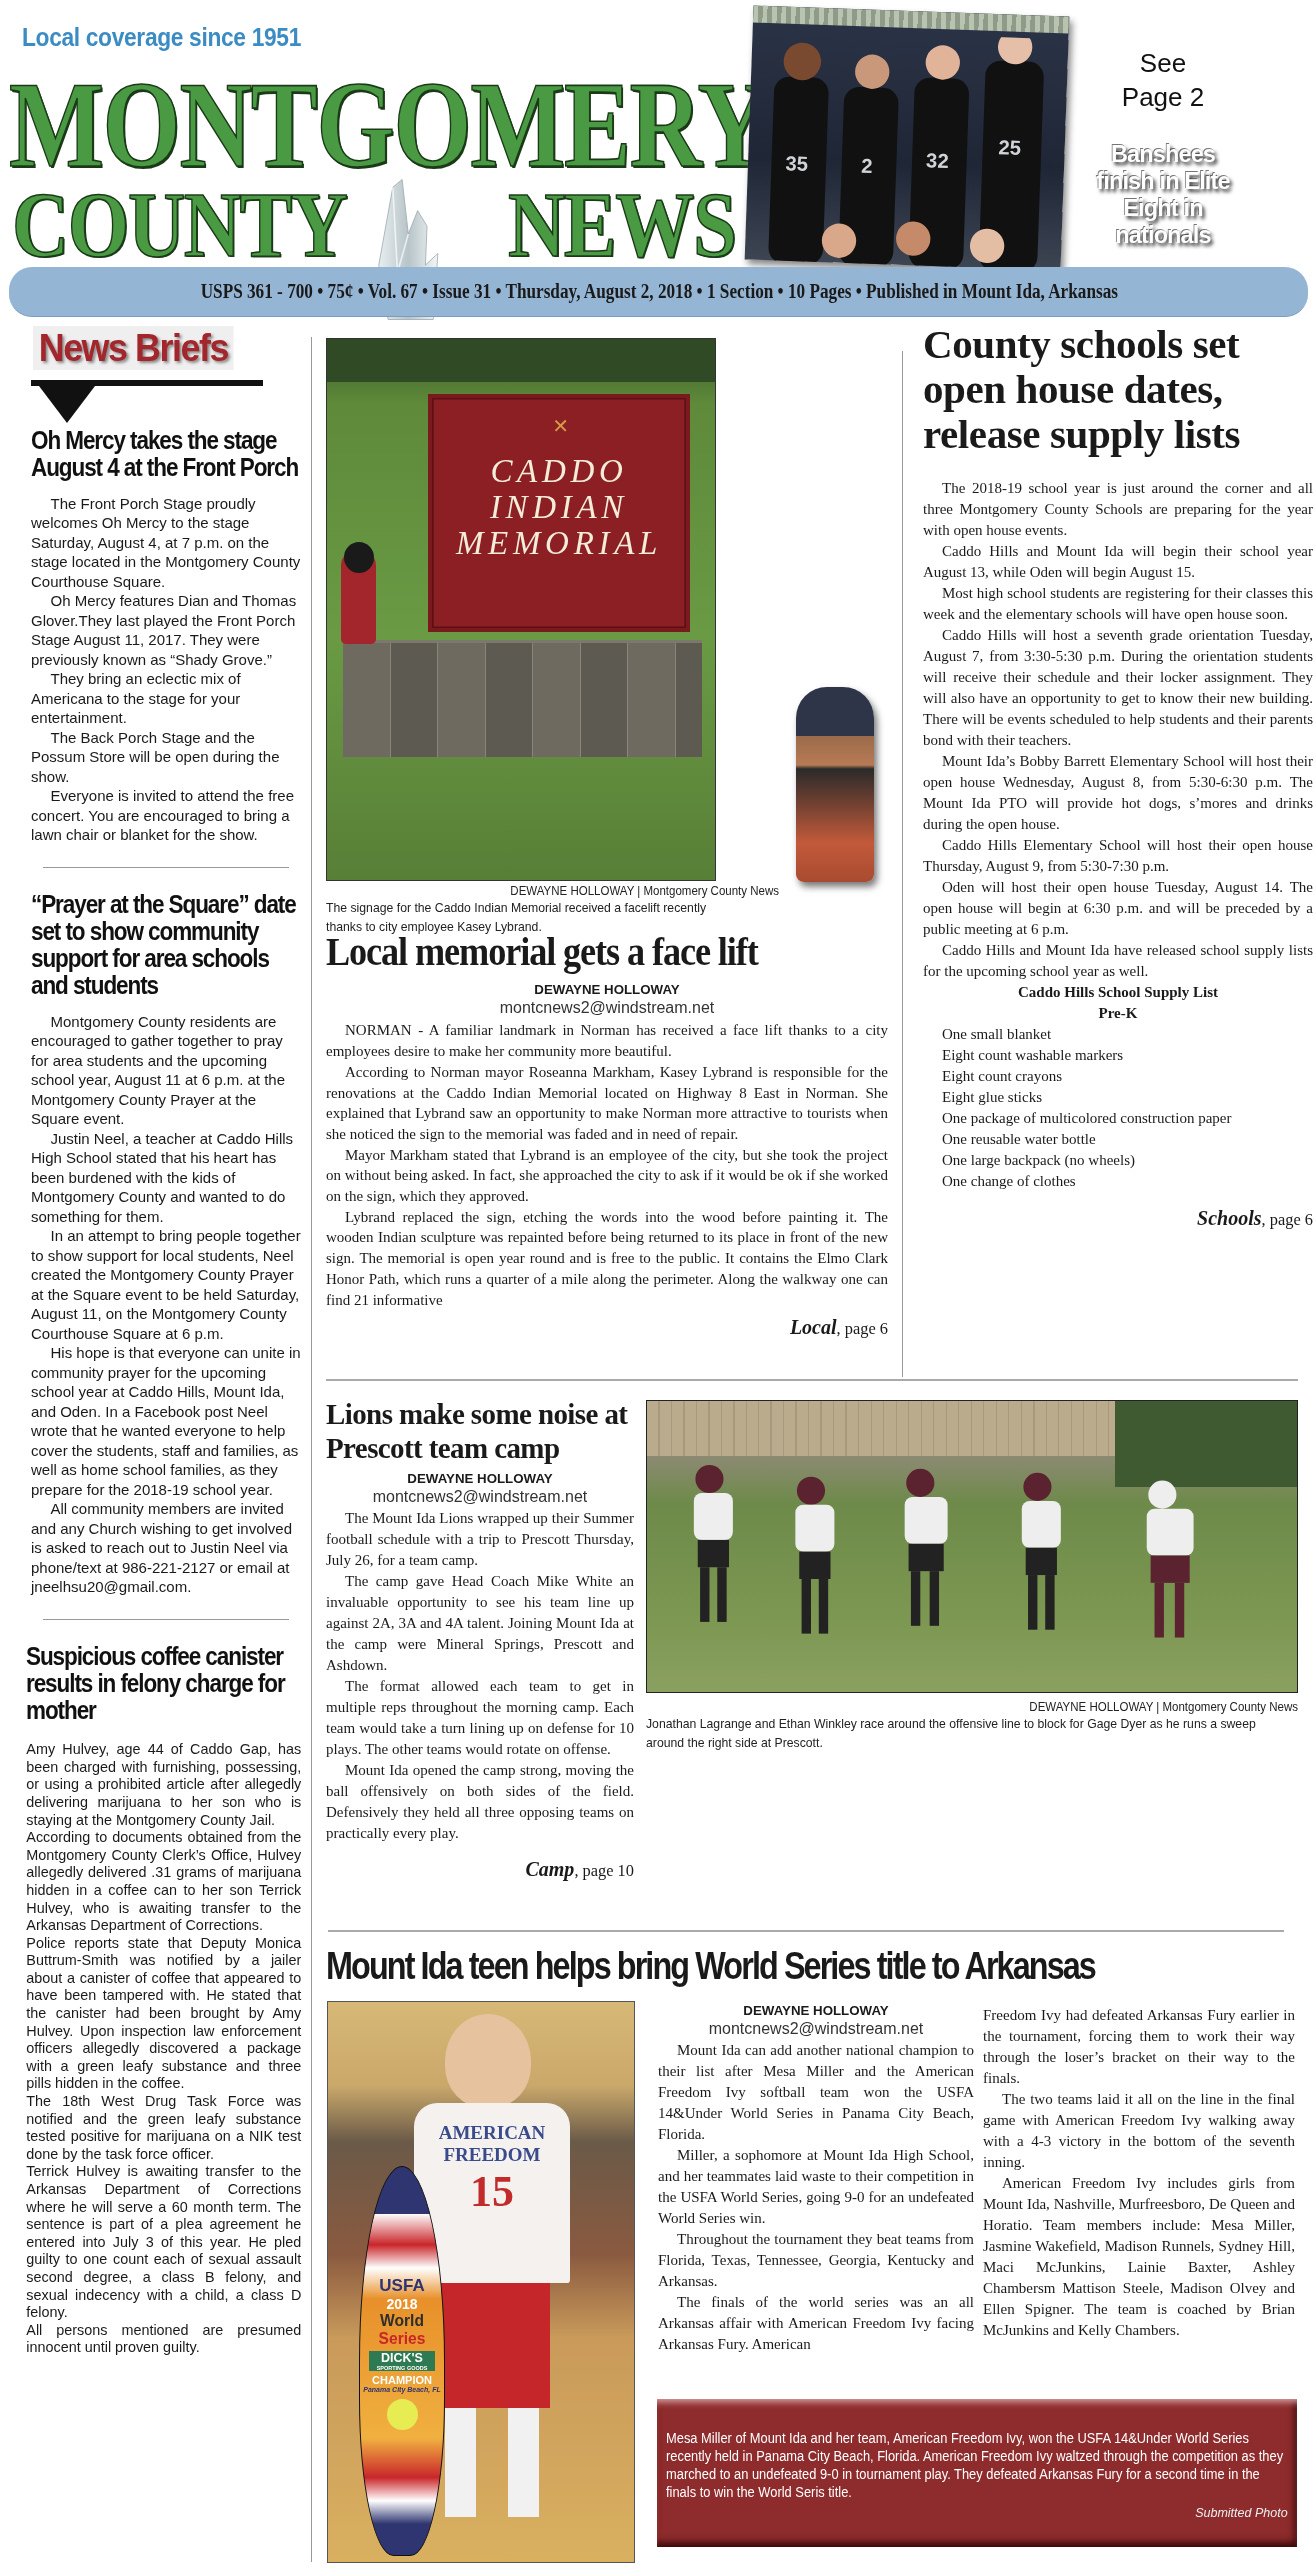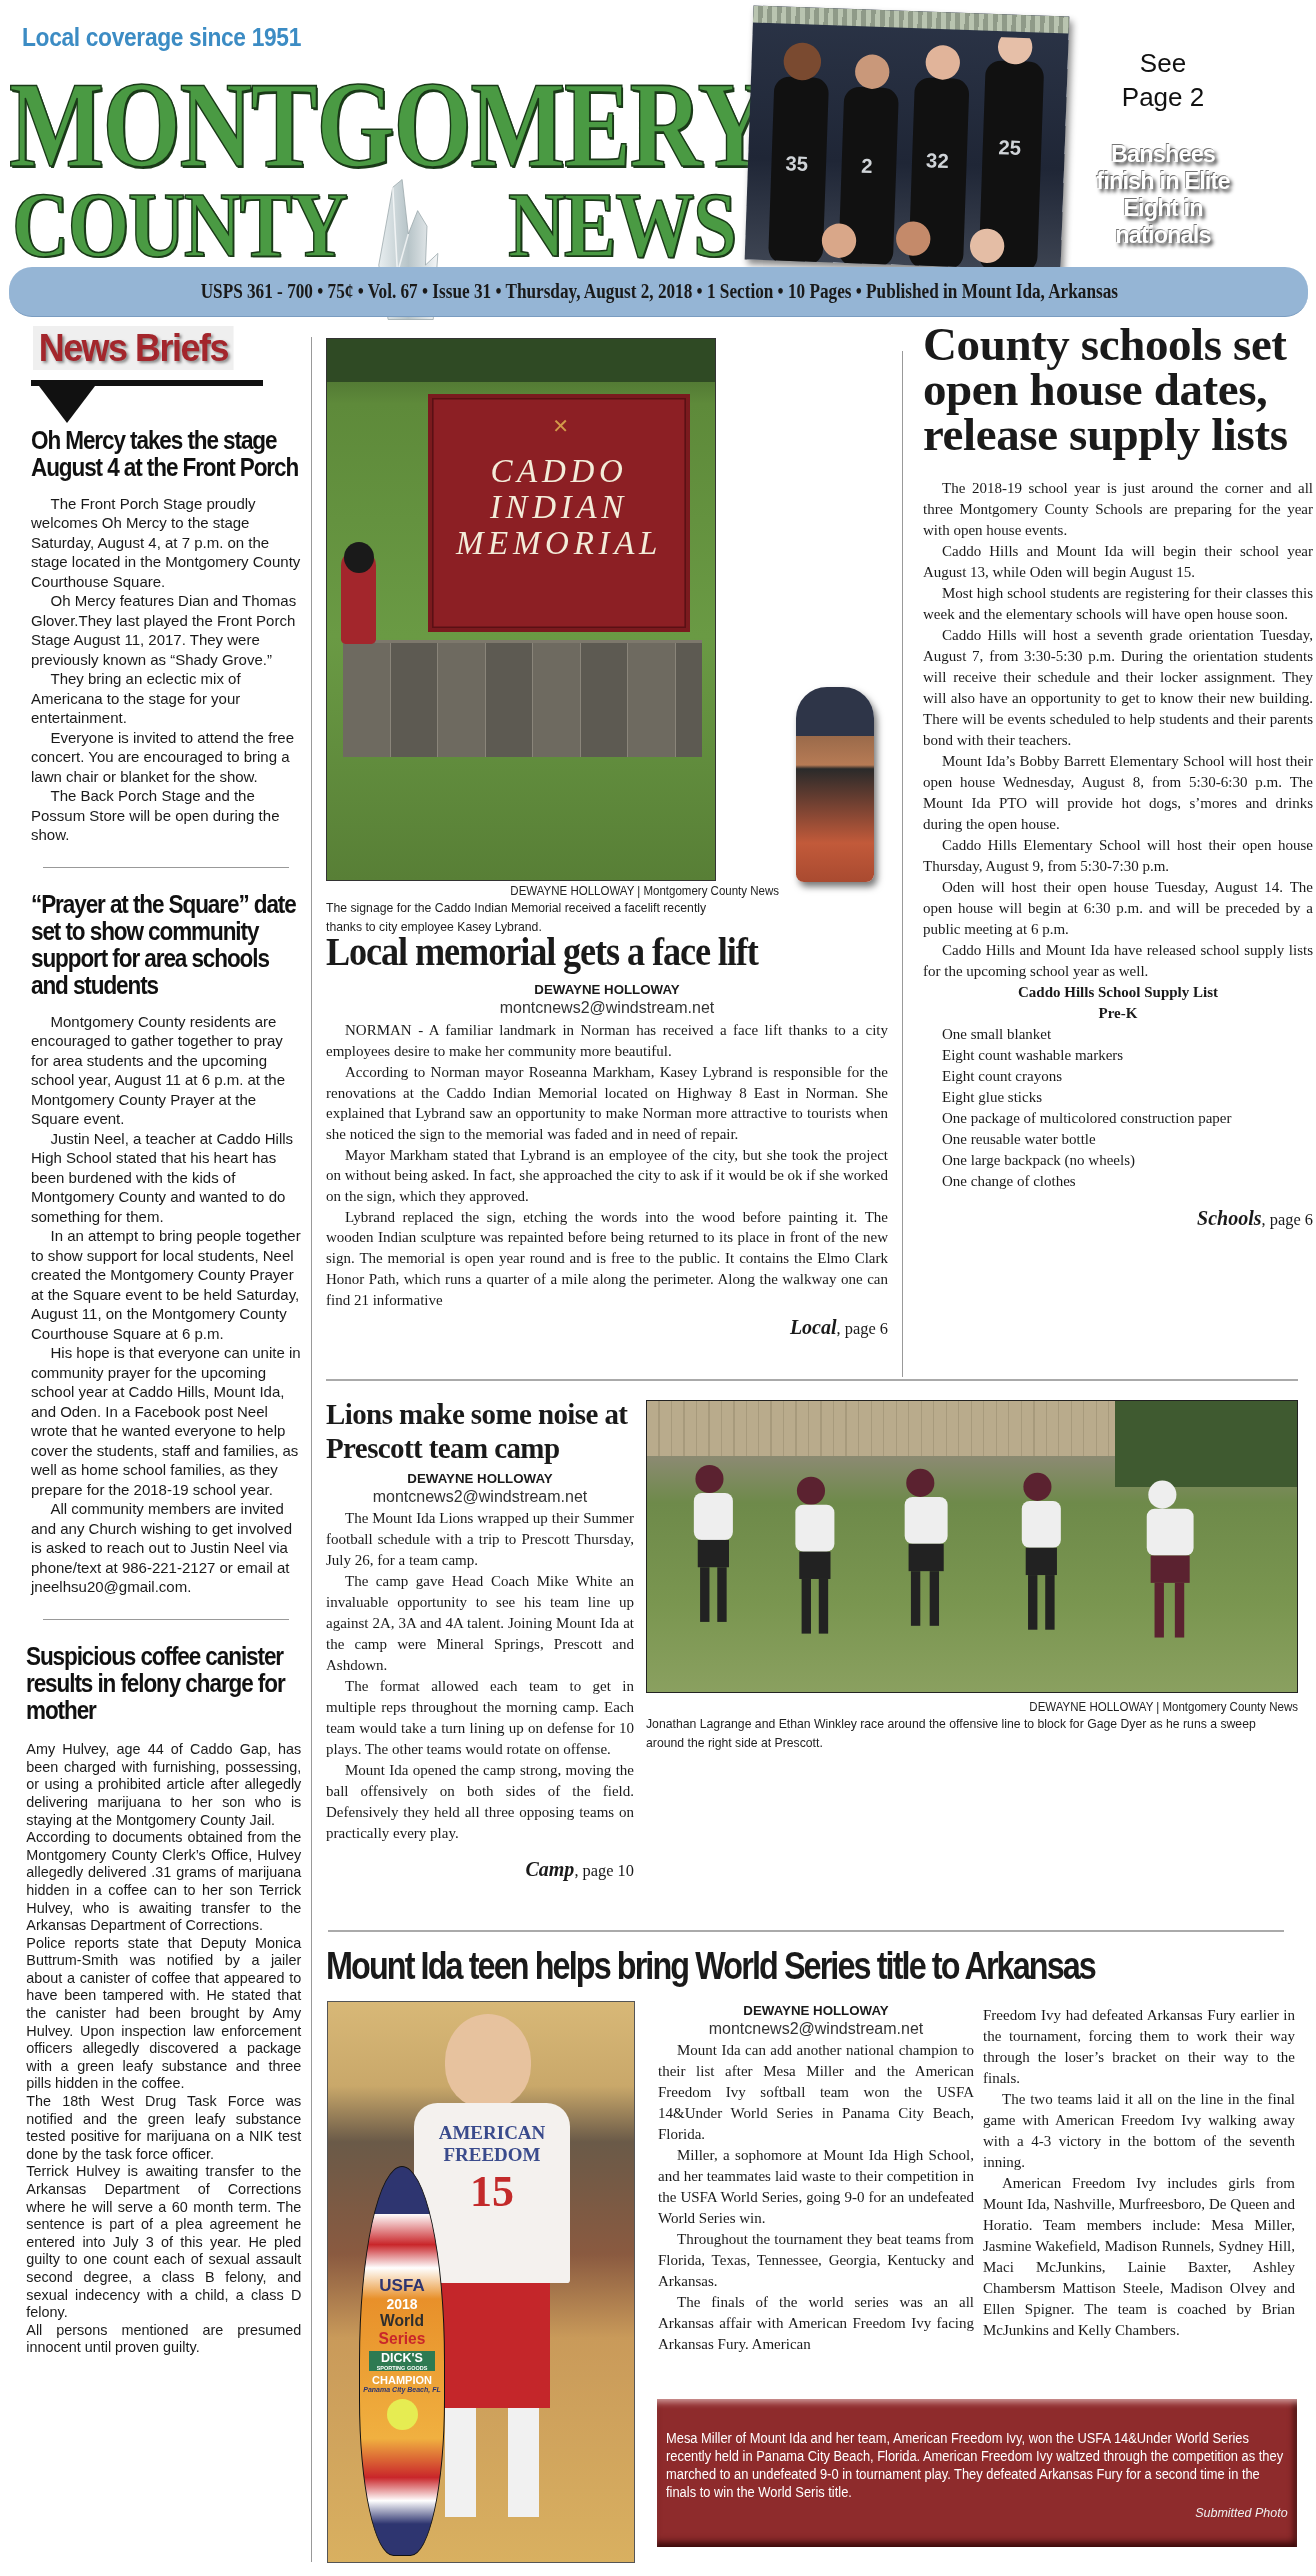--- a/index.html
+++ b/index.html
@@ -41,21 +41,21 @@
   .photo-caption { font-family: "Liberation Sans", sans-serif; font-size: 13.3px; color: #222; line-height: 19px; transform: scaleX(0.92); transform-origin: left; }
   .mem-headline { left: 326px; top: 929px; width: 562px; font-family: "Liberation Serif", serif; font-weight: bold; font-size: 39px; letter-spacing: -1.2px; color: #1a1a1a; transform: scaleX(0.93); transform-origin: left; white-space: nowrap; }
   .byline { text-align: center; font-family: "Liberation Sans", sans-serif; font-weight: bold; font-size: 13.3px; color: #1a1a1a; }
   .email { text-align: center; font-family: "Liberation Sans", sans-serif; font-size: 16px; color: #333; margin-top: 2.3px; }
   .serif-body { font-family: "Liberation Serif", serif; font-size: 15px; line-height: 20.7px; color: #1a1a1a; text-align: justify; }
   .serif-body p { text-indent: 19px; }
   .jump { text-align: right; font-family: "Liberation Serif", serif; font-size: 16.4px; color: #1a1a1a; margin-top: 6.2px; }
   .jump b { font-style: italic; font-size: 20px; }
 
   
-  .schools-head { left: 923px; top: 322px; width: 390px; font-family: "Liberation Serif", serif; font-weight: bold; font-size: 47px; line-height: 45px; color: #1a1a1a; letter-spacing: -0.4px; }
+  .schools-head { left: 923px; top: 322px; width: 390px; font-family: "Liberation Serif", serif; font-weight: bold; font-size: 41px; line-height: 45px; color: #1a1a1a; letter-spacing: -0.4px; }
   .schools-body { left: 923px; top: 478px; width: 390px; font-size: 15px; line-height: 21px; }
   .supply-title { text-align: center; font-weight: bold; text-indent: 0 !important; }
   .supply-item { text-indent: 0 !important; padding-left: 19px; text-align: left; }
 
   .hr { height: 1.6px; background: #aaa; }
 
   
   .lions-head { left: 326px; top: 1397px; width: 312px; font-family: "Liberation Serif", serif; font-weight: bold; font-size: 29px; line-height: 34px; color: #1a1a1a; letter-spacing: -0.6px; }
   .football-photo { left: 646px; top: 1400px; width: 652px; height: 293px; border: 1.6px solid #222; overflow: hidden; }
 
@@ -132,22 +132,22 @@
     <div class="nb-bar"></div>
     <div class="nb-arrow"></div>
   </div>
 
   <article>
     <h2 class="brief-head" style="margin-top:17px;">Oh Mercy takes the stage August 4 at the Front Porch</h2>
     <div class="brief-body">
       <p>The Front Porch Stage proudly welcomes Oh Mercy to the stage Saturday, August 4, at 7 p.m. on the stage located in the Montgomery County Courthouse Square.</p>
       <p>Oh Mercy features Dian and Thomas Glover.They last played the Front Porch Stage August 11, 2017. They were previously known as “Shady Grove.”</p>
       <p>They bring an eclectic mix of Americana to the stage for your entertainment.</p>
+      <p>The Back Porch Stage and the Possum Store will be open during the show.</p>
       <p>Everyone is invited to attend the free concert. You are encouraged to bring a lawn chair or blanket for the show.</p>
-      <p>The Back Porch Stage and the Possum Store will be open during the show.</p>
     </div>
   </article>
   <div class="sep"></div>
 
   <article>
     <h2 class="brief-head">“Prayer at the Square” date set to show community support for area schools and students</h2>
     <div class="brief-body">
       <p>Montgomery County residents are encouraged to gather together to pray for area students and the upcoming school year, August 11 at 6 p.m. at the Montgomery County Prayer at the Square event.</p>
       <p>Justin Neel, a teacher at Caddo Hills High School stated that his heart has been burdened with the kids of Montgomery County and wanted to do something for them.</p>
       <p>In an attempt to bring people together to show support for local students, Neel created the Montgomery County Prayer at the Square event to be held Saturday, August 11, on the Montgomery County Courthouse Square at 6 p.m.</p>

